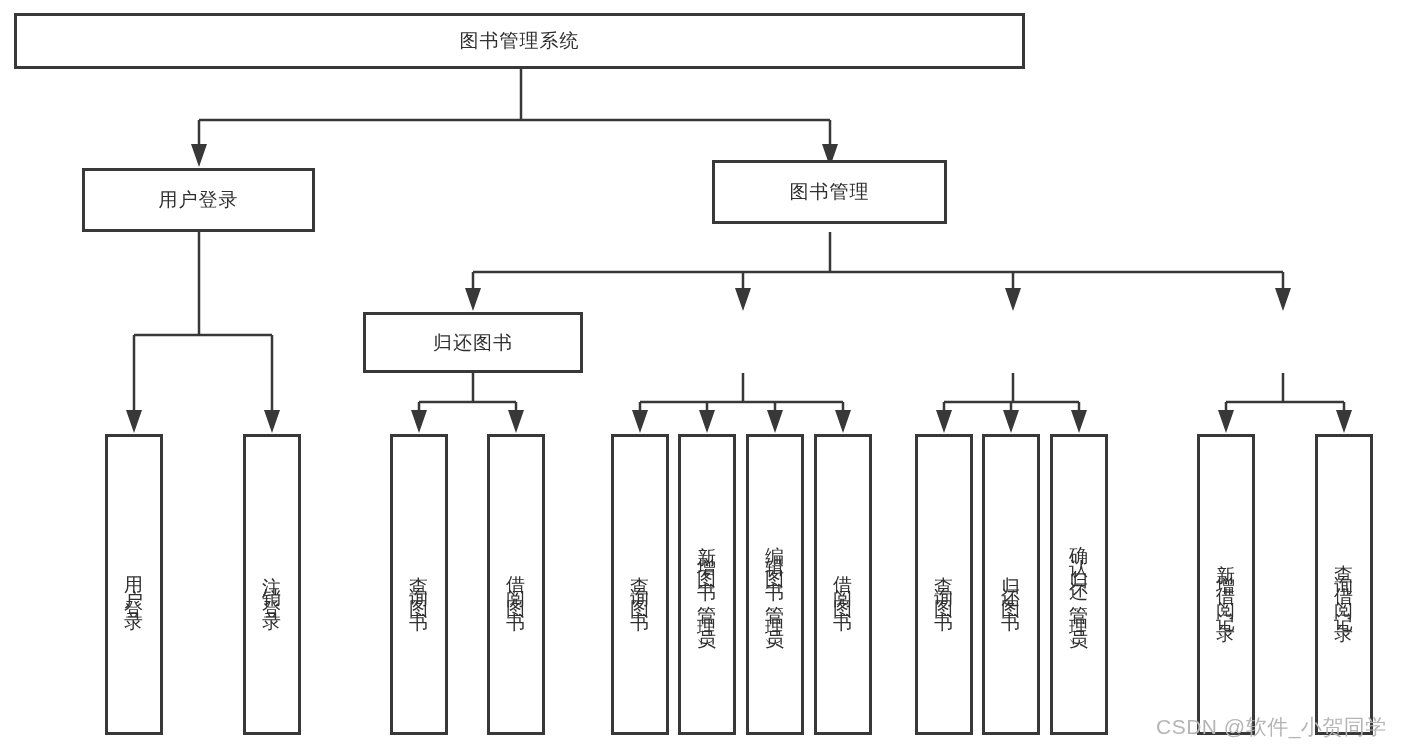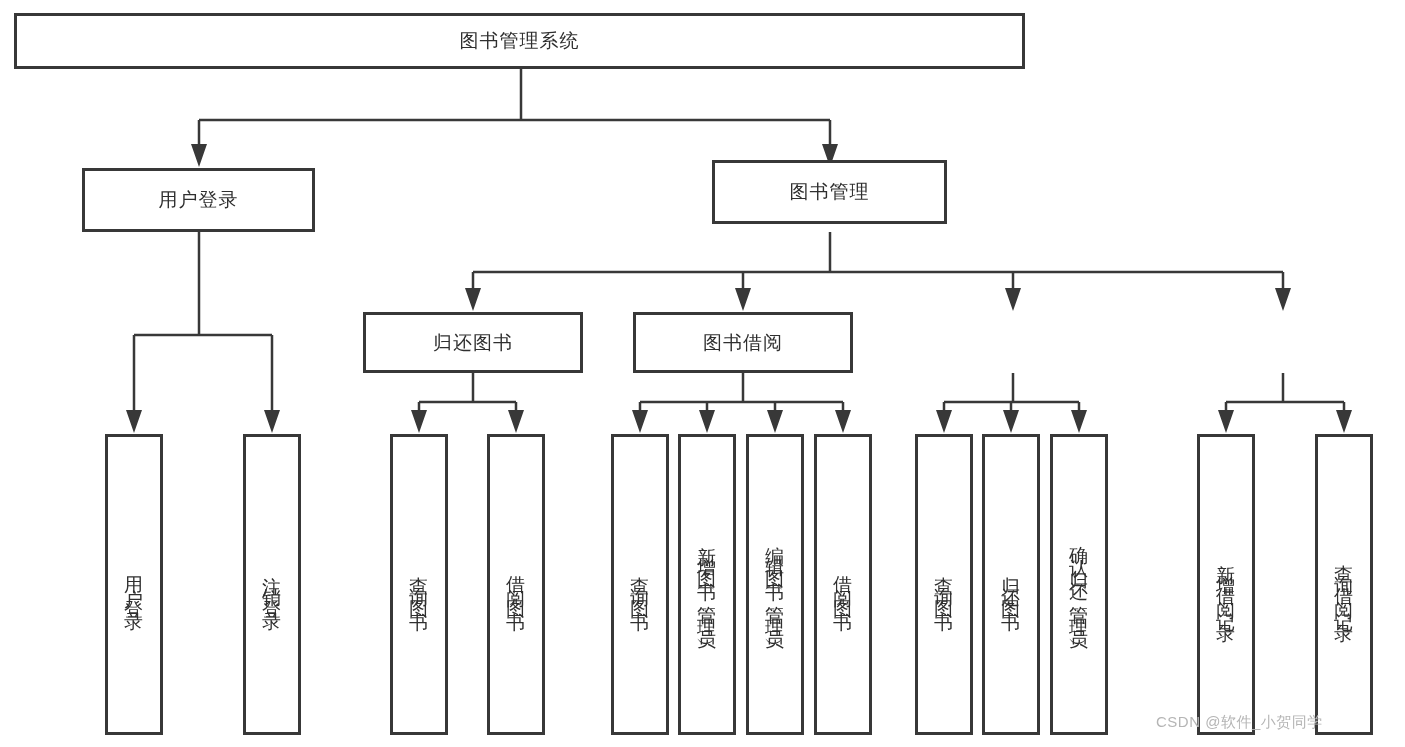--- a/index.html
+++ b/index.html
@@ -13,21 +13,21 @@
     box-sizing:border-box;display:flex;align-items:center;justify-content:center;
     color:#2f2f2f;
   }
   .hlabel{font-size:19px;letter-spacing:1px;white-space:nowrap;}
   .vbox{top:434px;width:58px;height:301px;}
   .vtext{
     writing-mode:vertical-rl;text-orientation:mixed;
     font-size:19px;letter-spacing:12px;line-height:1;white-space:nowrap;
   }
   .watermark{
-    position:absolute;left:1156px;top:713px;font-size:15px;
+    position:absolute;left:1156px;top:713px;font-size:21px;
     color:#b5b5b5;letter-spacing:0.5px;white-space:nowrap;
   }
 </style>
 </head>
 <body>
 
 <div class="stage">
 
   <svg class="wires" width="1405" height="747" viewBox="0 0 1405 747">
     <path fill="none" stroke="#383838" stroke-width="2.5" d="
@@ -54,23 +54,20 @@
 
   <div class="box" style="left:82px;top:168px;width:233px;height:64px">
     <span class="hlabel">用户登录</span>
   </div>
   <div class="box" style="left:712px;top:160px;width:235px;height:64px">
     <span class="hlabel">图书管理</span>
   </div>
 
   <div class="box" style="left:363px;top:312px;width:220px;height:61px">
     <span class="hlabel">归还图书</span>
-  </div>
-  <div class="box" style="left:633px;top:312px;width:220px;height:61px">
-    <span class="hlabel">图书借阅</span>
   </div>
 
   <div class="box vbox" style="left:105px">
     <span class="vtext">用户登录</span>
   </div>
   <div class="box vbox" style="left:243px">
     <span class="vtext">注销登录</span>
   </div>
 
   <div class="box vbox" style="left:390px">

